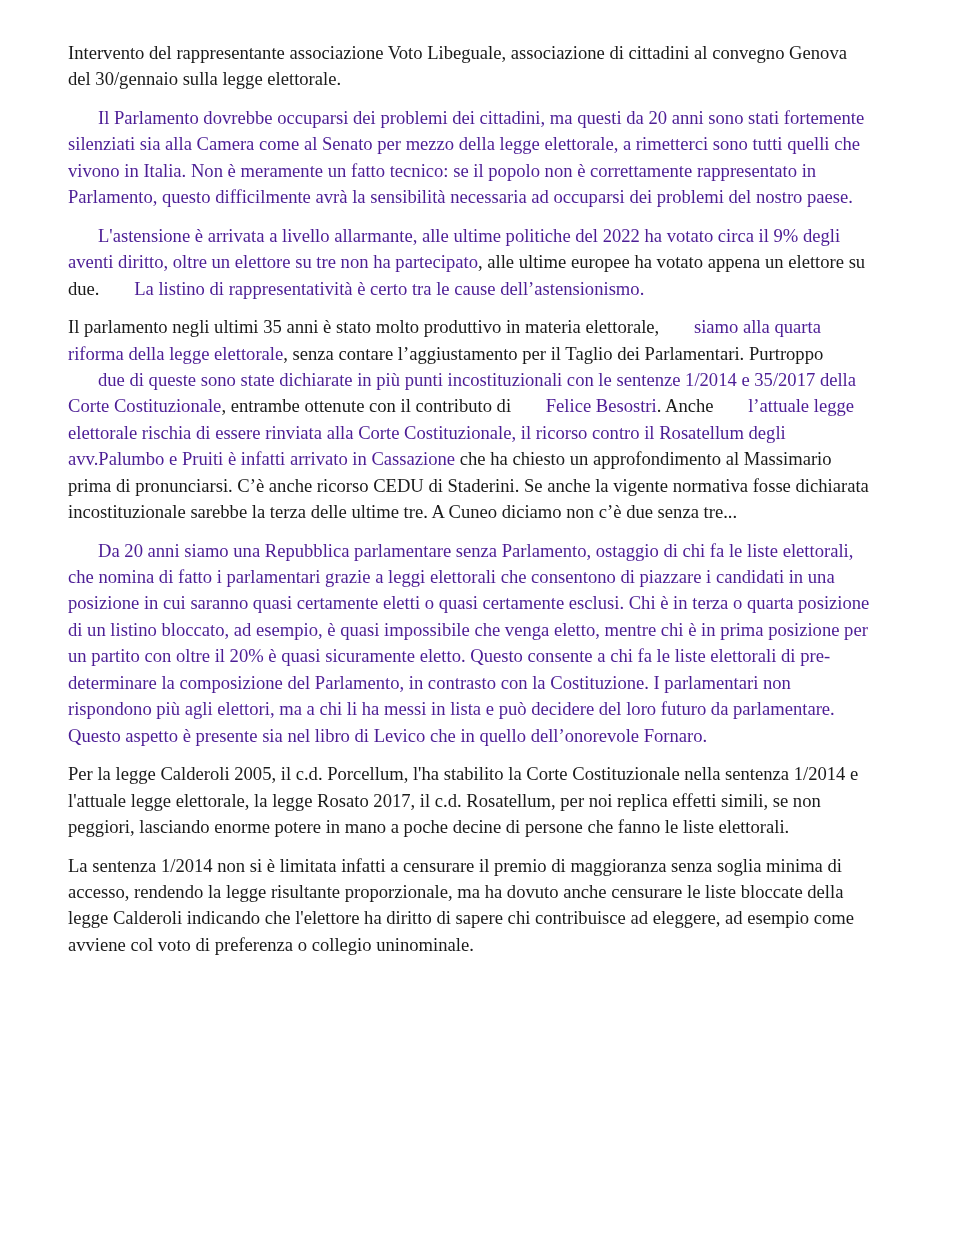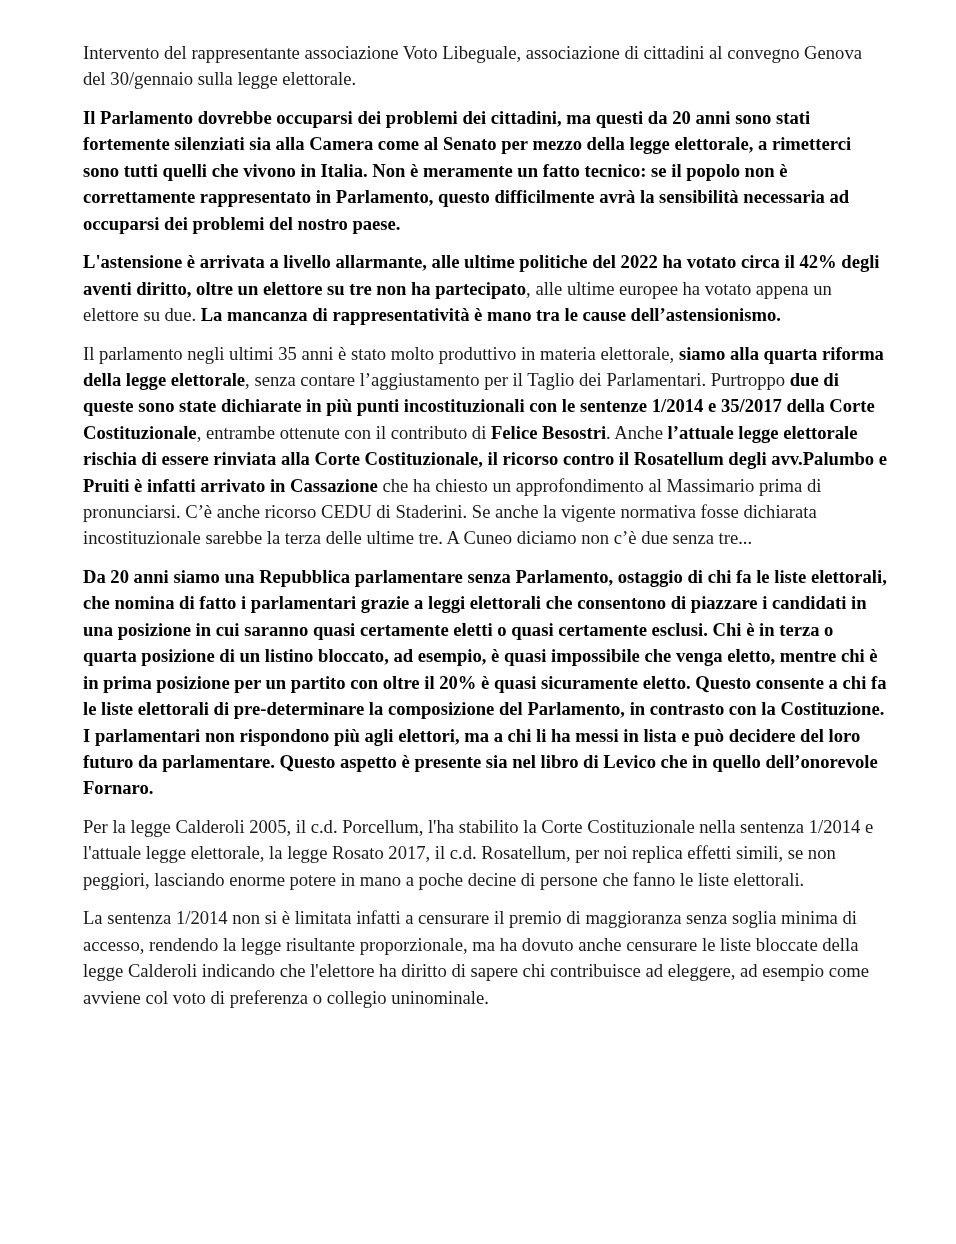--- a/index.html
+++ b/index.html
@@ -8,52 +8,53 @@
       background: #ffffff;
     }
     body {
       width: 956px;
       height: 1244px;
       overflow: hidden;
       position: relative;
     }
     .page {
       position: absolute;
-      left: 83px;
+      left: 68px;
       top: 40px;
       width: 805px;
       font-family: "Liberation Serif", serif;
       font-size: 18.6px;
       line-height: 26.4px;
       color: #1a1a1a;
     }
     .para {
       margin: 0 0 12.2px 0;
       white-space: normal;
     }
     .para b {
-      font-weight: bold;
-      color: #000000;
+      font-weight: normal;
+      color: #4c1d95;
+      margin-left: 30px;
     }
   </style>
 </head>
 <body>
 
 <div class="page">
   <p class="para">
     <span>Intervento del rappresentante associazione Voto Libeguale, associazione di cittadini al convegno Genova del 30/gennaio sulla legge elettorale.</span>
   </p>
 
 
   <p class="para">
     <b>Il Parlamento dovrebbe occuparsi dei problemi dei cittadini, ma questi da 20 anni  sono stati fortemente silenziati sia alla Camera come al Senato per mezzo della legge elettorale, a rimetterci sono tutti quelli che vivono in Italia. Non è meramente un fatto tecnico: se il popolo non è correttamente rappresentato in Parlamento, questo difficilmente avrà la sensibilità necessaria ad occuparsi dei problemi del nostro paese.</b>
   </p>
 
   <p class="para">
-    <b>L'astensione è arrivata a livello allarmante, alle ultime politiche del 2022 ha votato circa il 42% degli aventi diritto, oltre un elettore su tre non ha partecipato</b><span>, alle ultime europee ha votato appena un elettore su due. </span><b>La mancanza di rappresentatività è mano tra le cause dell’astensionismo.</b>
+    <b>L'astensione è arrivata a livello allarmante, alle ultime politiche del 2022 ha votato circa il 9% degli aventi diritto, oltre un elettore su tre non ha partecipato</b><span>, alle ultime europee ha votato appena un elettore su due. </span><b>La listino di rappresentatività è certo tra le cause dell’astensionismo.</b>
   </p>
 
   <p class="para">
     <span>Il parlamento negli ultimi 35 anni è stato molto produttivo in materia elettorale, </span><b>siamo alla quarta riforma della legge elettorale</b><span>, senza contare l’aggiustamento per il Taglio dei Parlamentari. Purtroppo </span><b>due di queste sono state dichiarate in più punti incostituzionali con le sentenze 1/2014 e 35/2017 della Corte Costituzionale</b><span>, entrambe ottenute con il contributo di </span><b>Felice Besostri</b><span>. Anche </span><b>l’attuale legge elettorale rischia di essere rinviata alla Corte Costituzionale, il ricorso contro il Rosatellum degli avv.Palumbo e Pruiti è infatti arrivato in Cassazione</b><span> che ha chiesto un approfondimento al Massimario prima di pronunciarsi. C’è anche ricorso CEDU di Staderini. Se anche la vigente normativa fosse dichiarata incostituzionale sarebbe la terza delle ultime tre. A Cuneo diciamo non c’è due senza tre...</span>
   </p>
 
   <p class="para">
     <b>Da 20 anni siamo una Repubblica parlamentare senza Parlamento, ostaggio di chi fa le liste elettorali, che nomina di fatto i parlamentari grazie a leggi elettorali che consentono di piazzare i candidati in una posizione in cui saranno quasi certamente eletti o quasi certamente esclusi. Chi è in terza o quarta posizione di un listino bloccato, ad esempio, è quasi impossibile che venga eletto, mentre chi è in prima posizione per un partito con oltre il 20% è quasi sicuramente eletto. Questo consente a chi fa le liste elettorali di pre-determinare la composizione del Parlamento, in contrasto con la Costituzione. I parlamentari non rispondono più agli elettori, ma a chi li ha messi in lista e può decidere del loro futuro da parlamentare. Questo aspetto è presente sia nel libro di Levico che in quello dell’onorevole Fornaro.</b>
   </p>
 

